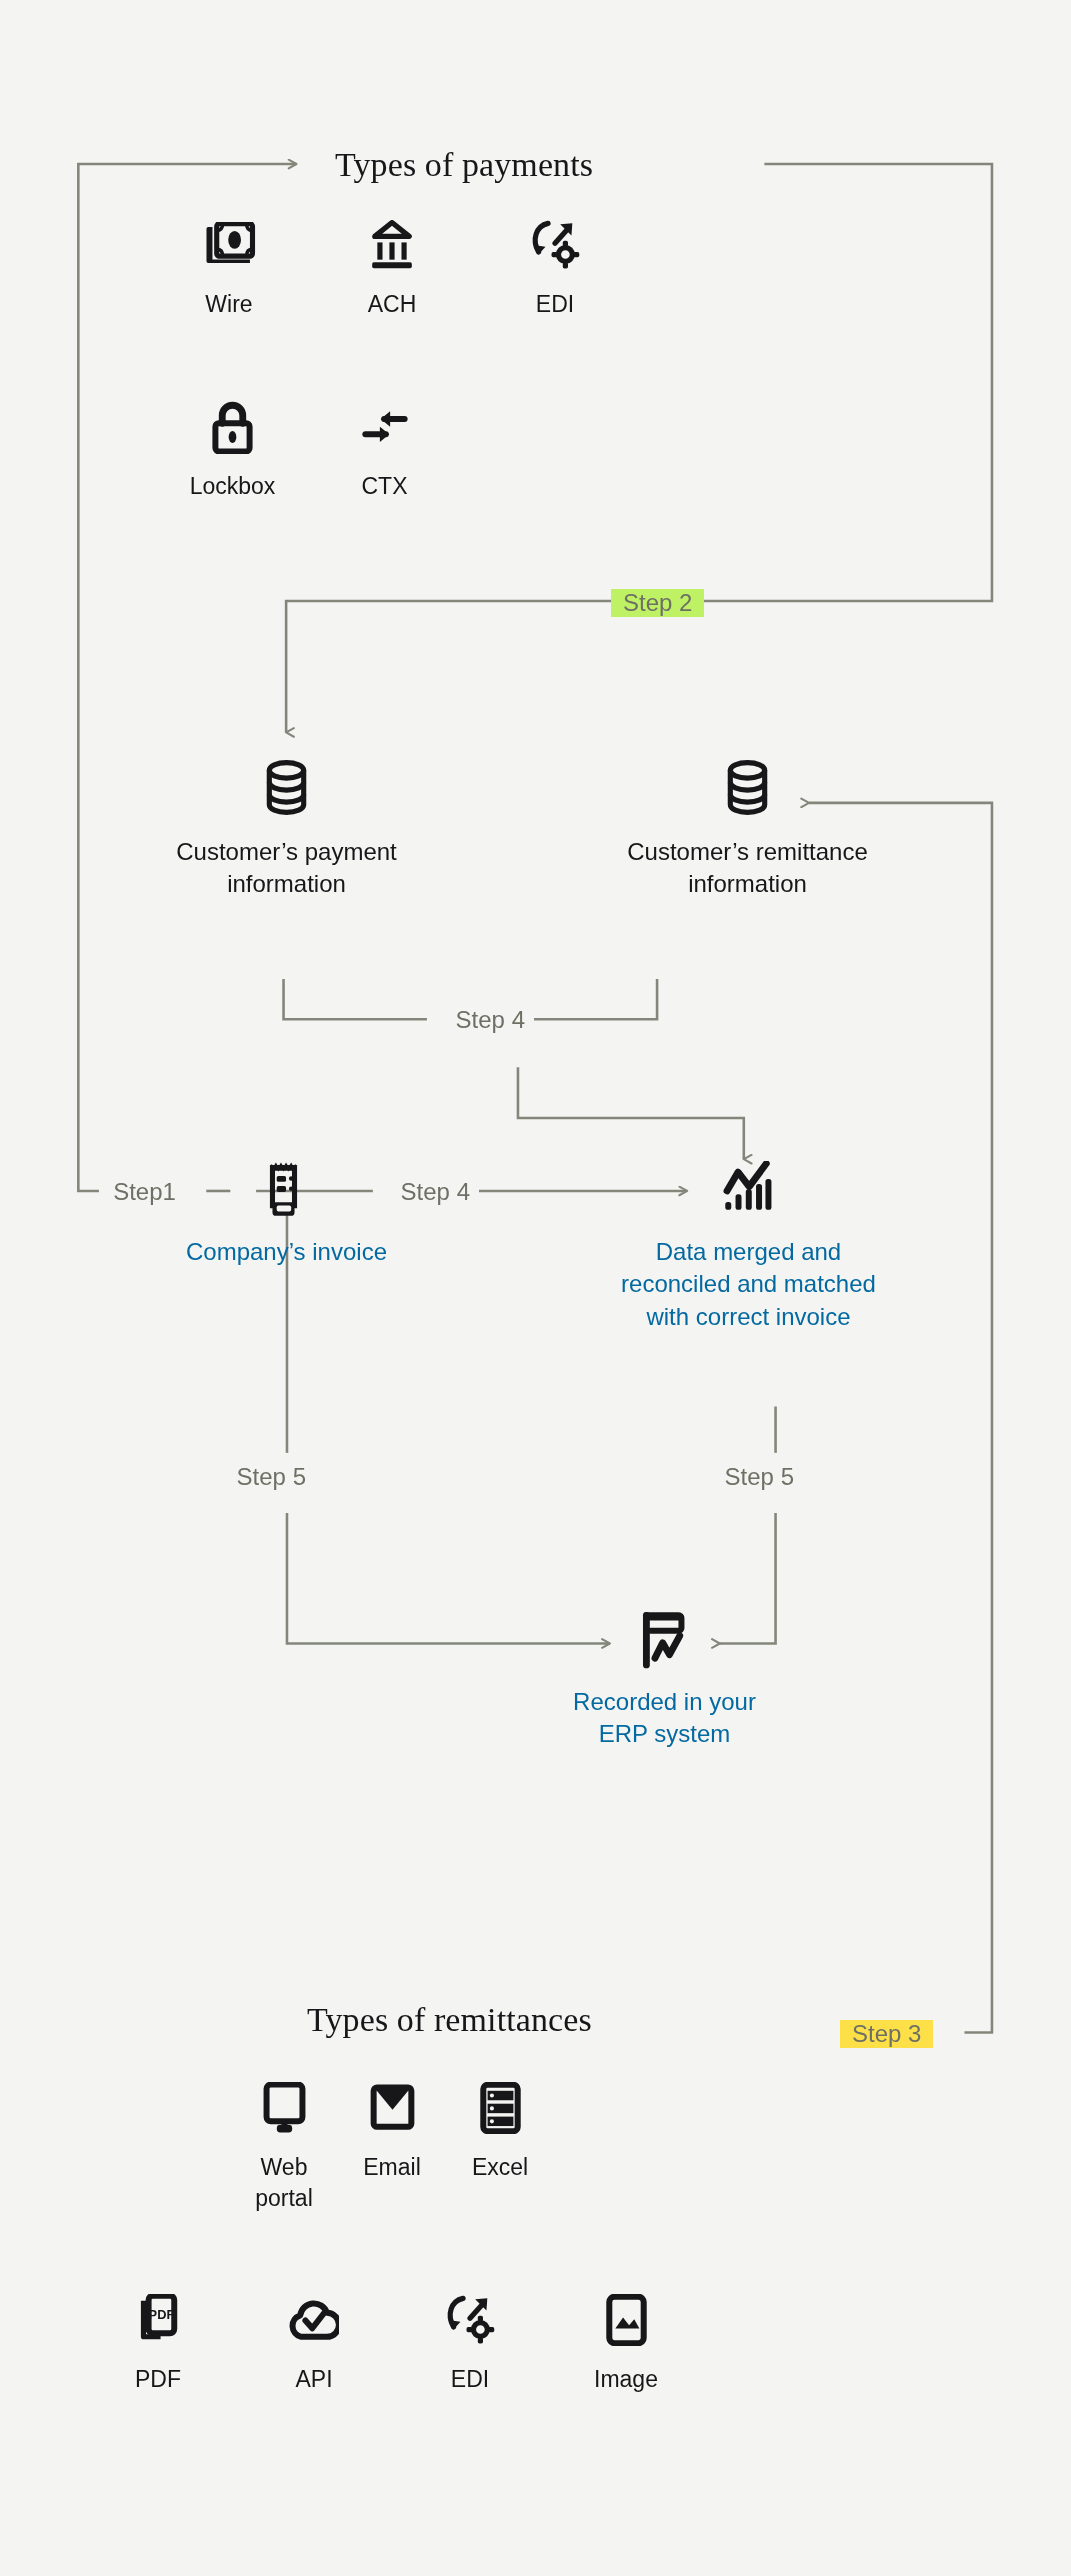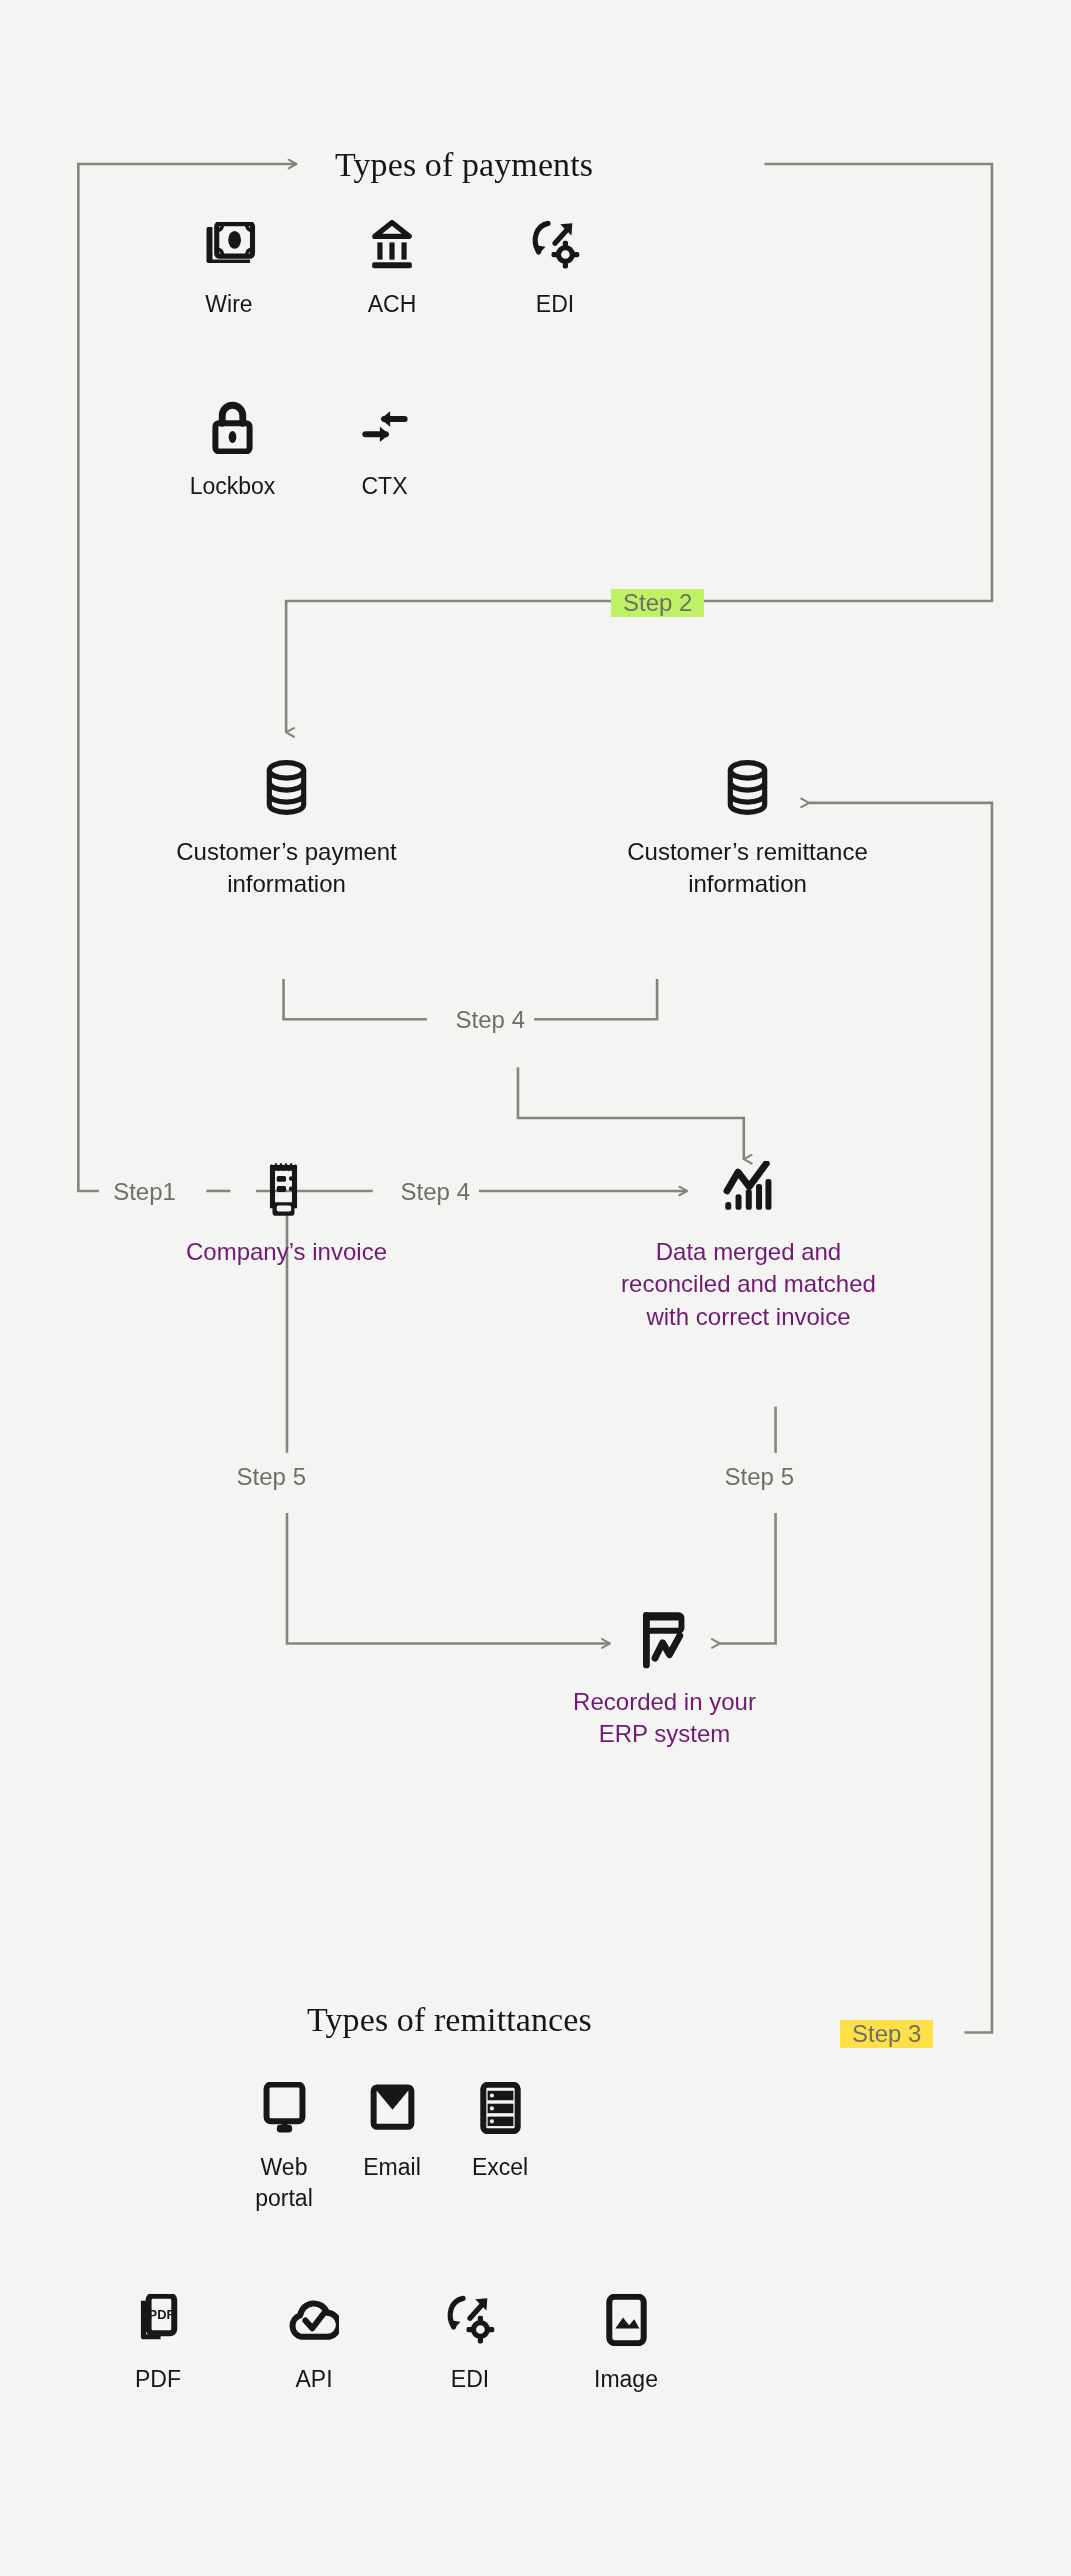--- a/index.html
+++ b/index.html
@@ -36,21 +36,21 @@
     color:#17171a;
     line-height:1.33;
     text-align:center;
   }
 
   .db-node{position:absolute;width:361px;text-align:center;}
   .db-node .glyph{height:62px;display:flex;align-items:center;justify-content:center;}
   .db-node .cap{margin-top:18px;font-size:24px;line-height:1.35;color:#17171a;}
 
   .flow-node{position:absolute;width:309px;text-align:center;}
-  .flow-node .cap{font-size:24px;line-height:1.35;color:#701a75;}
+  .flow-node .cap{font-size:24px;line-height:1.35;color:#0369a1;}
 
   .step-label{
     position:absolute;
     font-size:24px;
     color:#6f7065;
     white-space:nowrap;
   }
 
   svg.ic{display:block;}
 </style>

